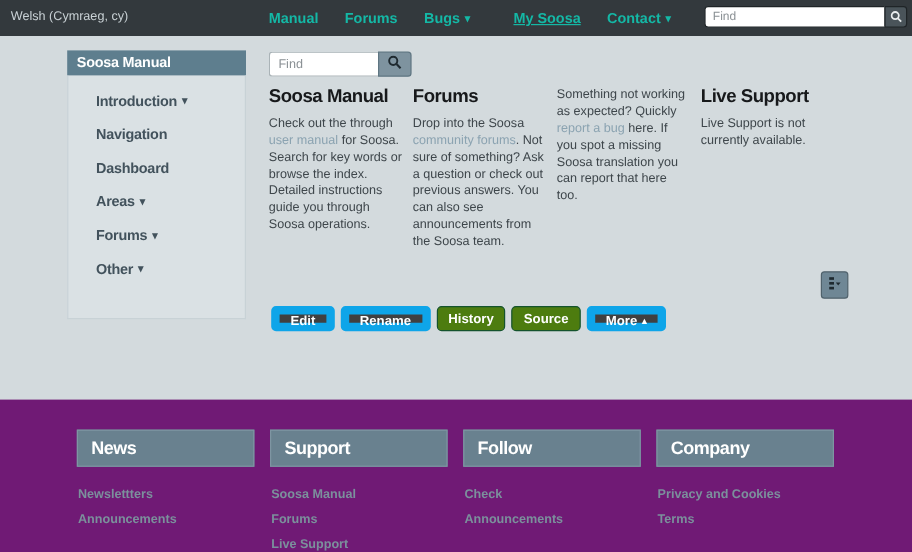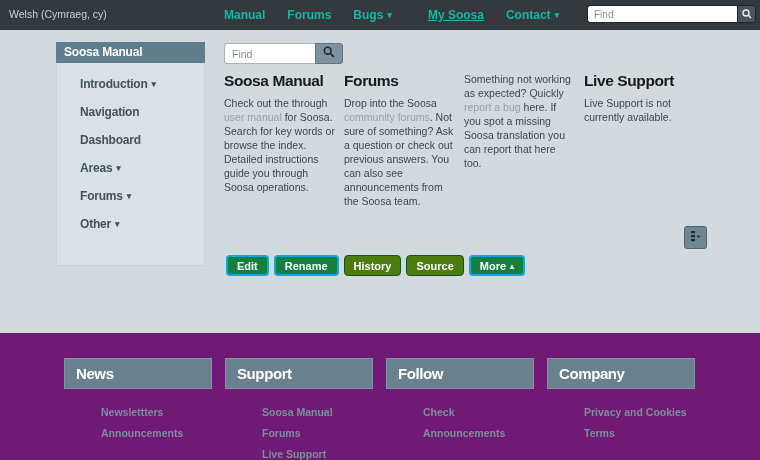--- a/index.html
+++ b/index.html
@@ -36,34 +36,34 @@
   .main-search button { width:28px; height:21px; background:#7e939f; border:1px solid #5f7682; border-radius:0 3px 3px 0; display:flex; align-items:center; justify-content:center; cursor:pointer; }
 
   .columns { position:absolute; left:224px; top:72px; width:480px; display:flex; }
   .col { width:112px; margin-right:8px; }
   .col h2 { font-size:15.5px; font-weight:bold; color:#17191b; letter-spacing:-0.4px; line-height:17px; margin-bottom:7px; }
   .col p { font-size:10.5px; line-height:14px; color:#3e464b; }
   .col .link { color:#8ba3b1; text-decoration:none; cursor:pointer; }
 
   .actions { position:absolute; left:226px; top:255px; display:flex; gap:5px; }
   .btn { height:21px; border-radius:4px; font-family:"Liberation Sans", sans-serif; font-size:11px; font-weight:bold; color:#ffffff; padding:0 9px; cursor:pointer; }
-  .btn.dark { background:#15803d; border:2px solid #0ea5e9; }
+  .btn.dark { background:#404040; border:7px solid #0ea5e9; }
   .btn.light { background:#4d7c0f; border:1px solid #14532d; }
   .btn.caret-up::after { font-size:8px; }
 
   .index-btn { position:absolute; left:684px; top:226px; width:23px; height:23px; background:#6f8795; border:1px solid #50626c; border-radius:3px; display:flex; align-items:center; justify-content:center; cursor:pointer; }
 
   
   .footer { position:absolute; left:0; top:333px; width:760px; height:148px; background:#701a75; }
   .footer-cols { position:absolute; left:64px; top:25px; display:flex; }
   .fcol { width:148px; margin-right:13px; }
   .fcol-header { height:31px; background:#69818f; border:1px solid #7e95a2; color:#ffffff; font-size:15px; font-weight:bold; letter-spacing:-0.4px; line-height:29px; padding-left:11px; }
   .fcol ul { list-style:none; margin-top:13px; padding-left:1px; }
   .fcol li { margin-bottom:3px; }
-  .fcol a { font-size:10.5px; font-weight:bold; color:#7b909c; text-decoration:none; cursor:pointer; line-height:13px;margin-left:36px; }
+  .fcol a { font-size:10.5px; font-weight:bold; color:#7b909c; text-decoration:none; cursor:pointer; line-height:13px; }
 </style>
 </head>
 <body>
 
 <div class="frame">
 
   <header class="topbar">
     <span class="locale">Welsh (Cymraeg, cy)</span>
     <nav class="topnav">
       <a>Manual</a>

